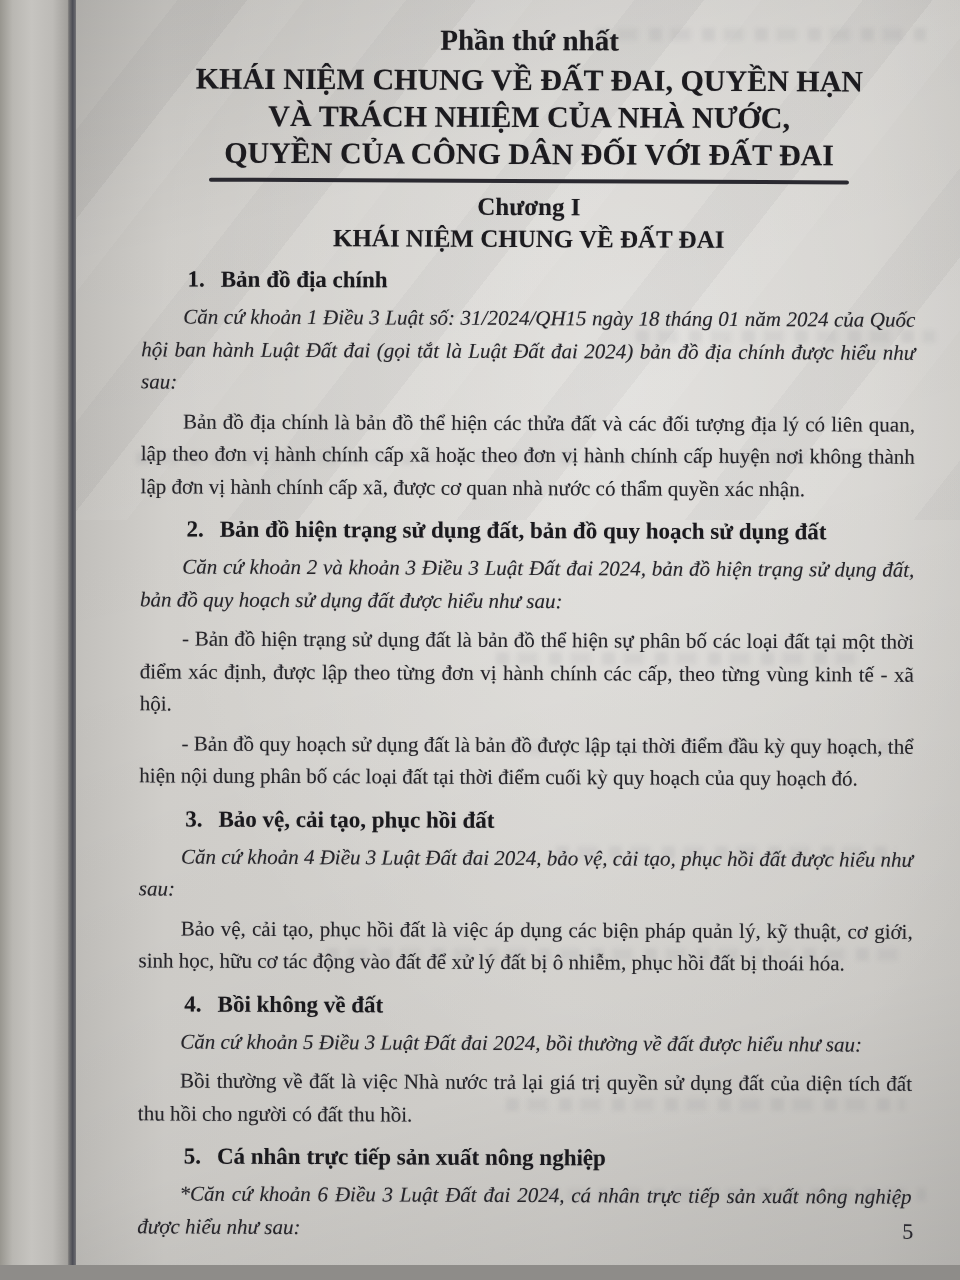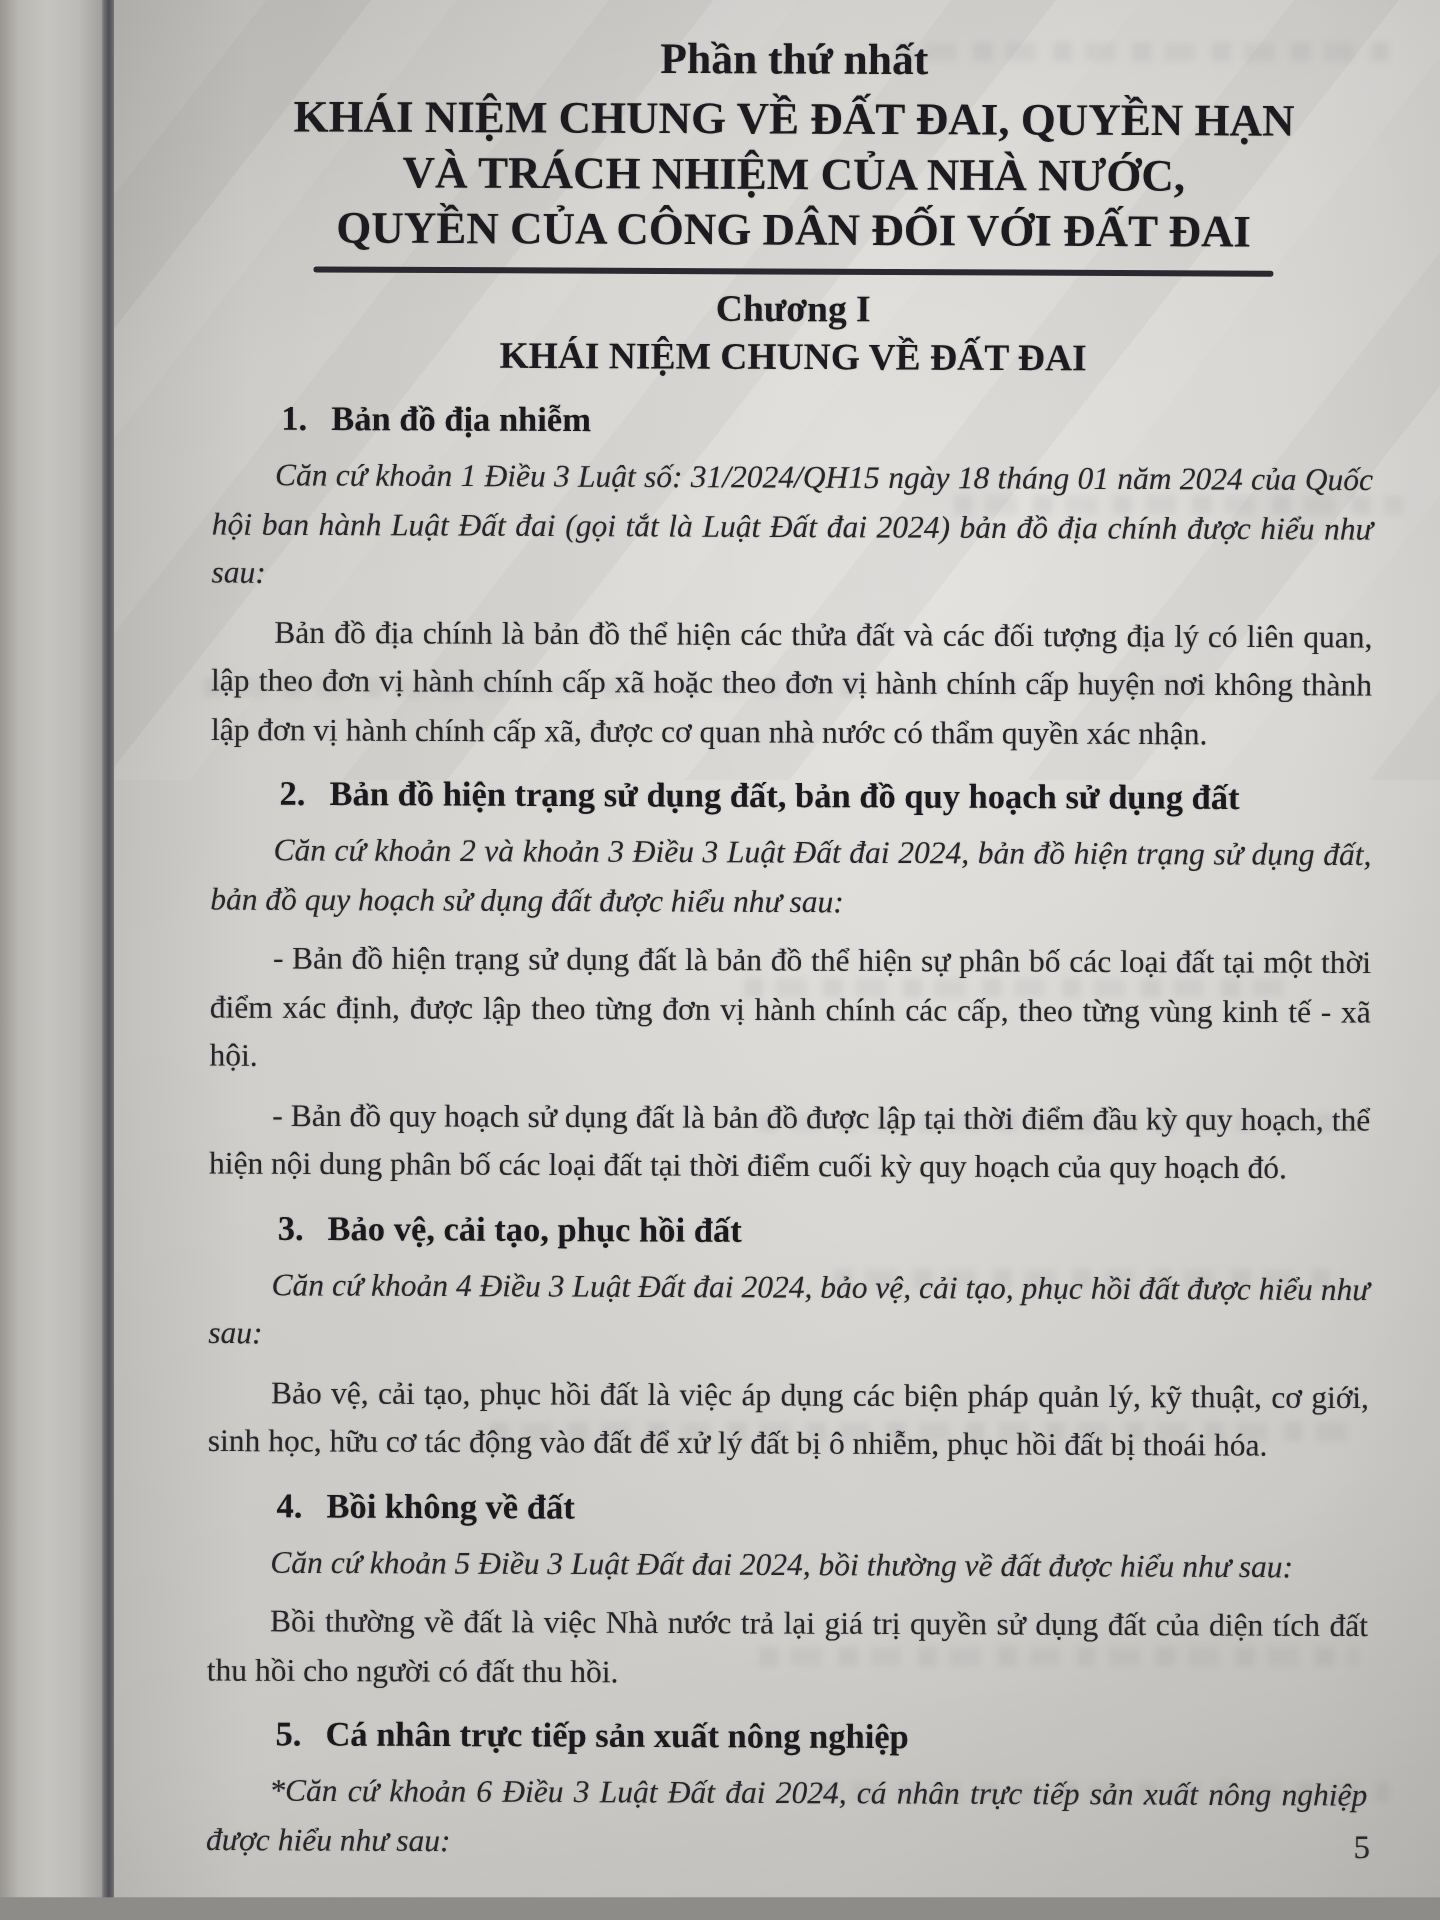--- a/index.html
+++ b/index.html
@@ -144,21 +144,21 @@
         <span>VÀ TRÁCH NHIỆM CỦA NHÀ NƯỚC,</span><br>
         <span>QUYỀN CỦA CÔNG DÂN ĐỐI VỚI ĐẤT ĐAI</span>
       </p>
       <div class="title-underline"></div>
       <p class="chapter-label">Chương I</p>
       <p class="chapter-title">KHÁI NIỆM CHUNG VỀ ĐẤT ĐAI</p>
 
       <div id="sections">
   <div class="section">
     <h3 class="sec-head">
-      <span class="sec-num">1.</span><span>Bản đồ địa nhiễm</span>
+      <span class="sec-num">1.</span><span>Bản đồ địa chính</span>
     </h3>
     <p class="basis-para">Căn cứ khoản 1 Điều 3 Luật số: 31/2024/QH15 ngày 18 tháng 01 năm 2024 của Quốc hội ban hành Luật Đất đai (gọi tắt là Luật Đất đai 2024) bản đồ địa chính được hiểu như sau:</p>
     <div>
               <p class="body-para">Bản đồ địa chính là bản đồ thể hiện các thửa đất và các đối tượng địa lý có liên quan, lập theo đơn vị hành chính cấp xã hoặc theo đơn vị hành chính cấp huyện nơi không thành lập đơn vị hành chính cấp xã, được cơ quan nhà nước có thẩm quyền xác nhận.</p>
             </div>
   </div>
 
   <div class="section">
     <h3 class="sec-head">
       <span class="sec-num">2.</span><span>Bản đồ hiện trạng sử dụng đất, bản đồ quy hoạch sử dụng đất</span>

